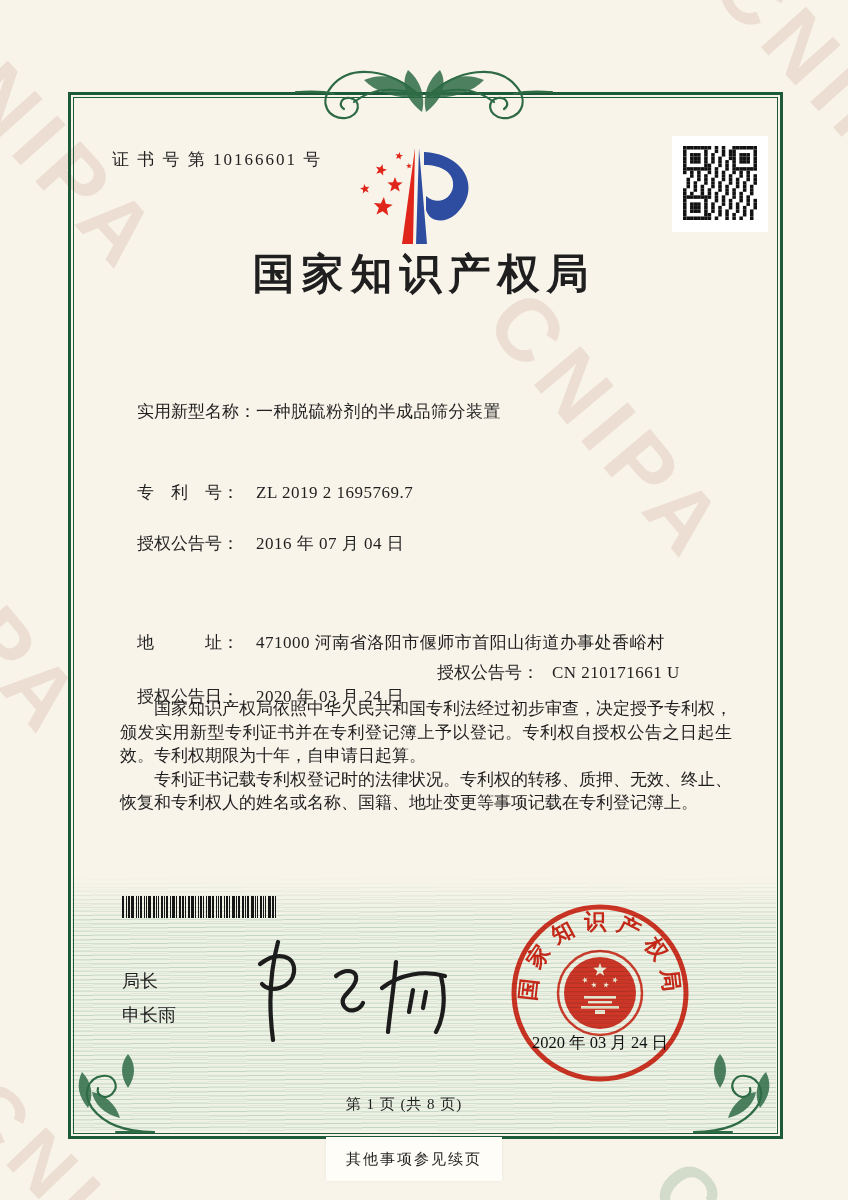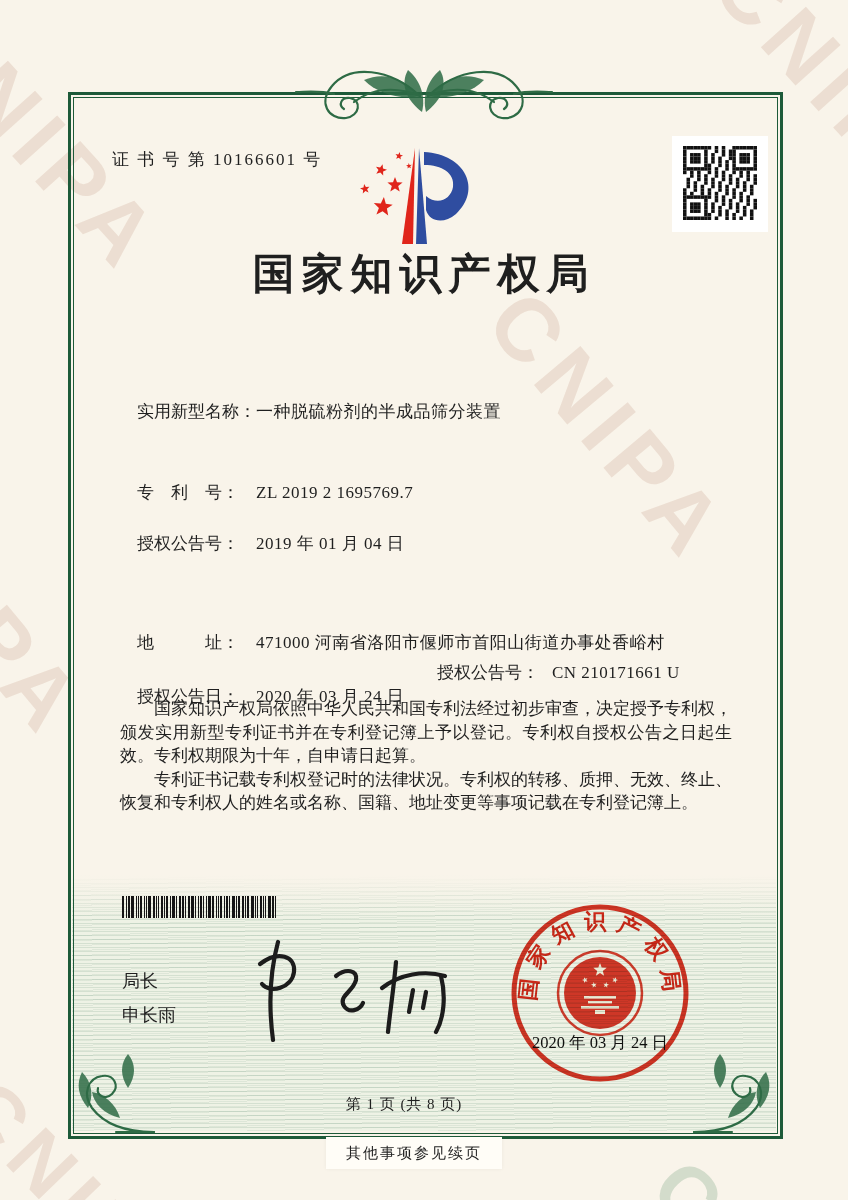--- a/index.html
+++ b/index.html
@@ -48,21 +48,21 @@
 
   .barcode{left:122px;top:896px;width:216px;height:22px;display:flex;z-index:3;}
   .barcode span{background:#151515;height:100%;}
 
   .director{left:122px;top:964px;font-size:18px;line-height:34px;z-index:3;}
   .sig{left:248px;top:936px;z-index:3;}
 
   .seal{left:505px;top:898px;z-index:4;mix-blend-mode:multiply;}
 
   .pagenum{left:0;right:40px;top:1095px;text-align:center;font-size:15px;letter-spacing:1px;z-index:3;}
-  .note{left:326px;top:1137px;width:176px;height:32px;background:#fffdf7;z-index:3;
+  .note{left:326px;top:1137px;width:176px;height:44px;background:#fffdf7;z-index:3;
         display:flex;align-items:center;justify-content:center;font-size:15px;
         letter-spacing:2px;box-shadow:0 0 4px rgba(0,0,0,.05);}
 
   .qrbox{left:672px;top:136px;width:96px;height:96px;background:#fff;z-index:3;}
   .qrbox svg{position:absolute;left:11px;top:10px;}
 </style>
 </head>
 <body>
 
 <div class="page">
@@ -372,21 +372,21 @@
 
   <div class="abs title">国家知识产权局</div>
 
   <div class="abs row" style="top:376px;">
     <span class="lab">实用新型名称：</span><span class="val">一种脱硫粉剂的半成品筛分装置</span>
   </div>
   <div class="abs row" style="top:457px;">
     <span class="lab">专　利　号：</span><span class="val">ZL 2019 2 1695769.7</span>
   </div>
   <div class="abs row" style="top:508px;">
-    <span class="lab">授权公告号：</span><span class="val">2019 年 01 月 04 日</span>
+    <span class="lab">授权公告号：</span><span class="val">2016 年 07 月 04 日</span>
   </div>
   <div class="abs row" style="top:607px;">
     <span class="lab">地　　　址：</span><span class="val">471000 河南省洛阳市偃师市首阳山街道办事处香峪村</span>
   </div>
   <div class="abs row" style="top:661px;position:absolute;">
     <span class="lab">授权公告日：</span><span class="val">2020 年 03 月 24 日</span>
     <span class="grant2-lab">授权公告号：</span>
     <span class="grant2-val">CN 210171661 U</span>
   </div>
 

